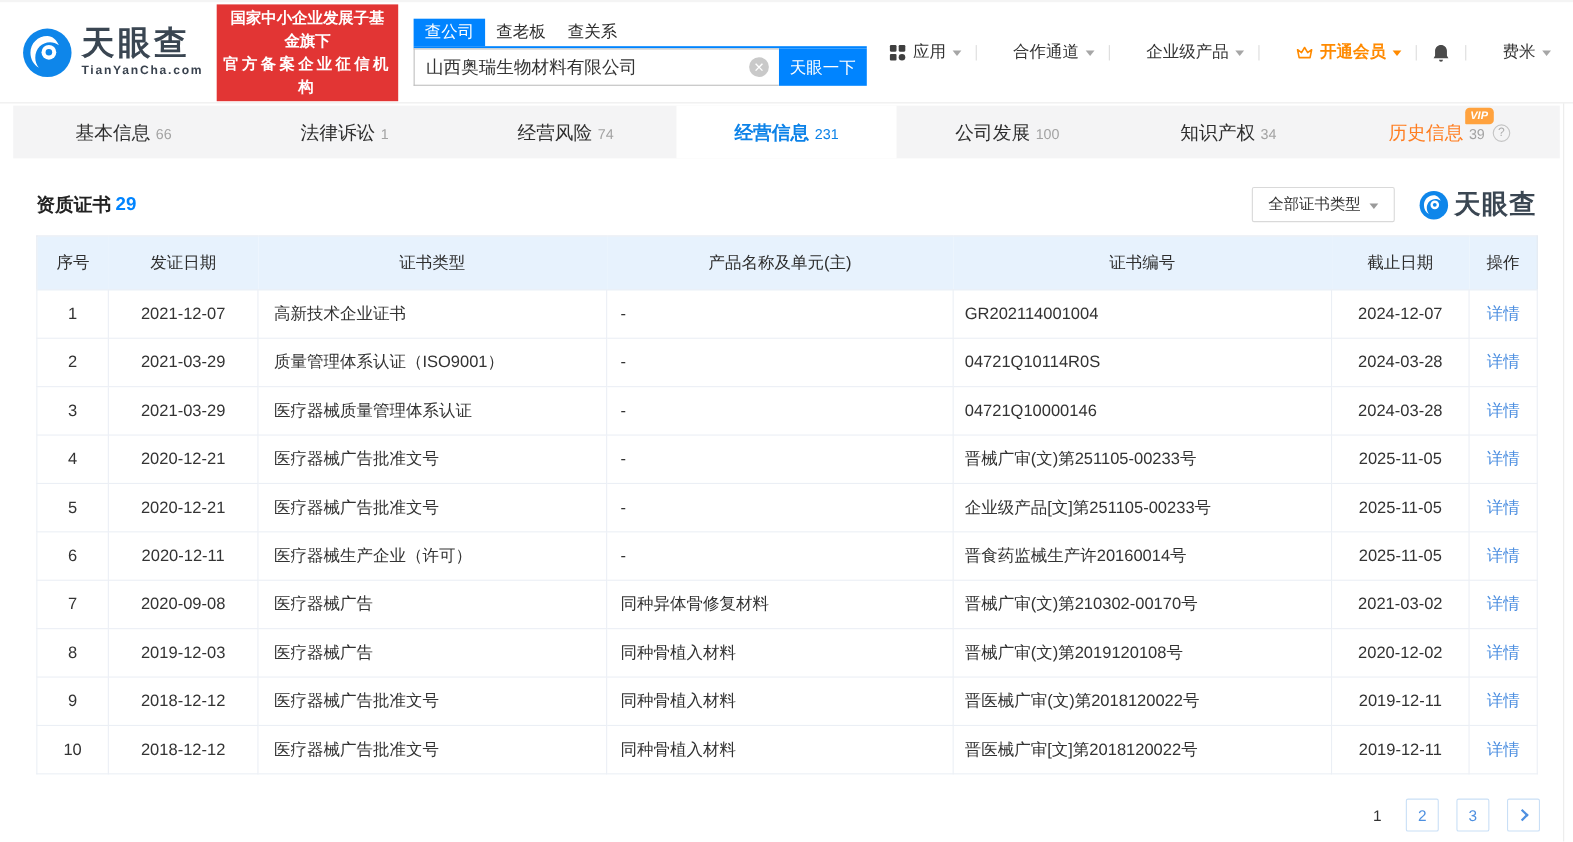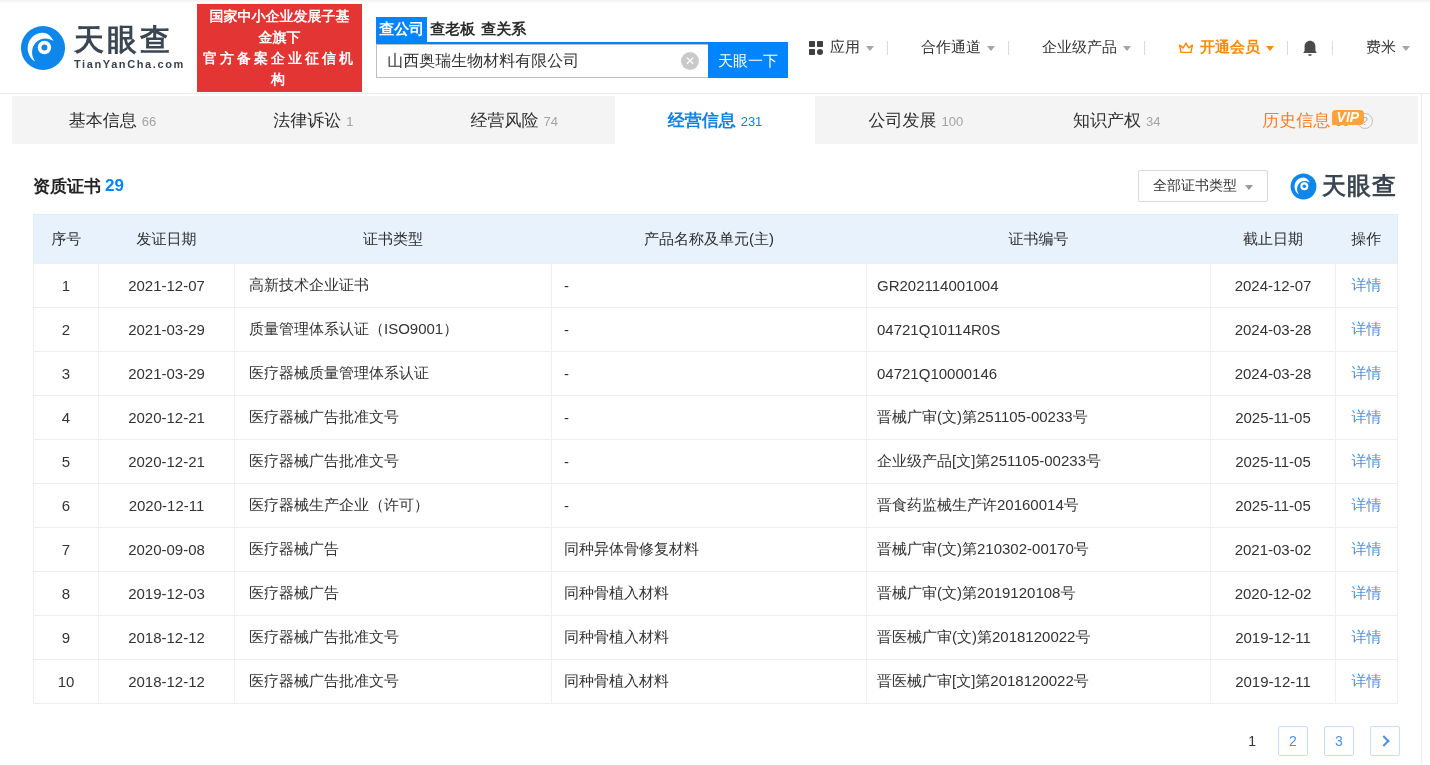--- a/index.html
+++ b/index.html
@@ -14,21 +14,21 @@
   .logo svg { width:46px; height:46px; }
   .logo-txt { display:flex; flex-direction:column; line-height:1; }
   .logo-cn { font-size:30px; font-weight:bold; color:#3a4652; letter-spacing:3px; }
   .logo-en { font-size:11px; font-weight:bold; color:#39424e; letter-spacing:1.6px; margin-top:4px; }
   .gov-badge { margin-left:12px; width:196px; background:#e23534; color:#fff; text-align:center;
     font-size:14px; font-weight:bold; line-height:21px; padding:2px 6px; }
   .gov-badge .l2 { letter-spacing:3px; }
 
   .search-wrap { margin-left:14px; width:494px; }
   .search-tabs { display:flex; border-bottom:2px solid #0084ff; }
-  .search-tab { font-size:15px; color:#2c2c2c; padding:3px 3px; cursor:pointer;font-weight:bold; }
+  .search-tab { font-size:15px; color:#2c2c2c; padding:3px 10px; cursor:pointer; }
   .search-tab.active { background:#0084ff; color:#fff; }
   .search-bar { display:flex; height:34px; }
   .search-input-box { position:relative; flex:1; }
   .search-input-box input { width:100%; height:34px; border:1px solid #bfbfbf; border-right:none;
     padding:0 32px 0 10px; font-size:16px; color:#333; outline:none;
     font-family:"Liberation Sans","DejaVu Sans",sans-serif; }
   .clear-btn { position:absolute; right:9px; top:8px; width:18px; height:18px; border-radius:50%;
     background:#c9c9c9; color:#fff; font-size:12px; line-height:18px; text-align:center; cursor:pointer; }
   .search-btn { width:80px; background:#0084ff; color:#fff; border:none; font-size:15px; cursor:pointer;
     font-family:"Liberation Sans","DejaVu Sans",sans-serif; }
@@ -45,22 +45,22 @@
 
   
   .nav-tabs { margin:2px 12px 0; height:48px; background:#f4f4f5; display:flex; }
   .nav-tab { flex:1; display:flex; align-items:center; justify-content:center; gap:5px;
     font-size:17px; color:#2e2e2e; cursor:pointer; position:relative; }
   .nav-tab .count { font-size:13px; color:#a3a3a3; margin-top:2px; }
   .nav-tab.active { background:#fff; }
   .nav-tab.active .label { color:#0c82e8; font-weight:bold; }
   .nav-tab.active .count { color:#0c82e8; }
   .nav-tab.history .label { color:#ff7d20; }
-  .vip-badge { position:absolute; top:14px; left:calc(50% + 14px); background:#ffa23e; color:#fff;
-    font-size:14px; font-style:italic; font-weight:bold; height:15px; line-height:15px; padding:0 5px;
+  .vip-badge { position:absolute; top:2px; left:calc(50% + 14px); background:#ffa23e; color:#fff;
+    font-size:10px; font-style:italic; font-weight:bold; height:15px; line-height:15px; padding:0 5px;
     border-radius:4px 4px 4px 1px; }
   .help-ico { width:16px; height:16px; border:1px solid #c4c4c4; border-radius:50%; color:#aeaeae;
     font-size:11px; line-height:14px; text-align:center; margin-left:2px; margin-top:2px; cursor:pointer; }
 
   
   .section-head { margin:26px 33px 0; display:flex; align-items:center; height:32px; }
   .section-title { font-size:17px; font-weight:bold; color:#222; }
   .section-count { font-size:17px; font-weight:bold; color:#0084ff; margin-left:4px; }
   .section-right { margin-left:auto; display:flex; align-items:center; }
   .filter-btn { display:flex; align-items:center; gap:8px; border:1px solid #d9d9d9; border-radius:2px;

